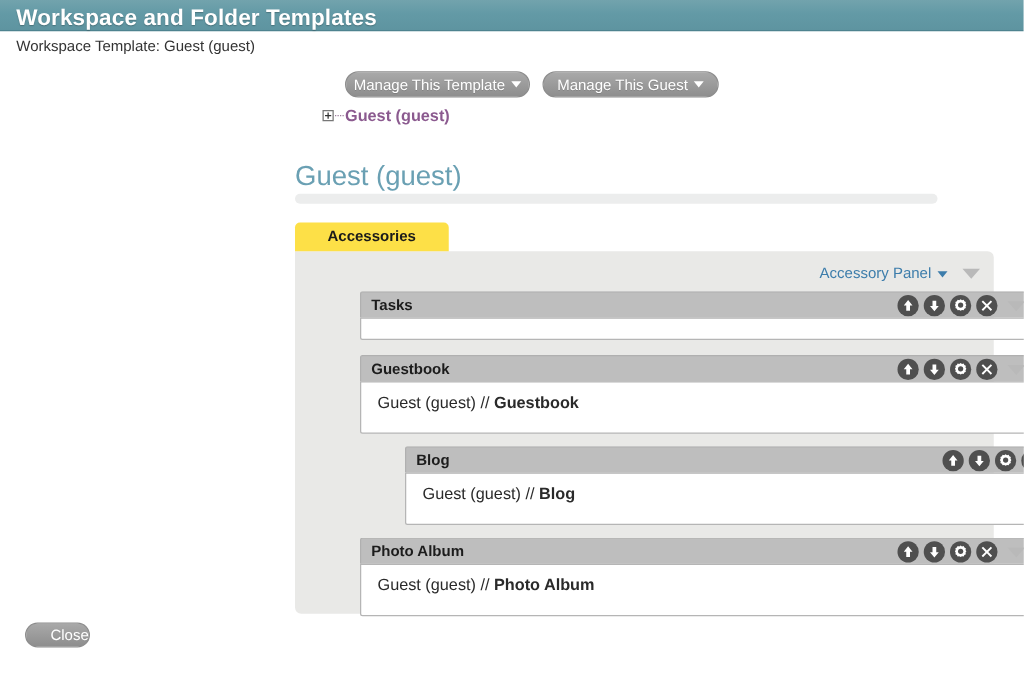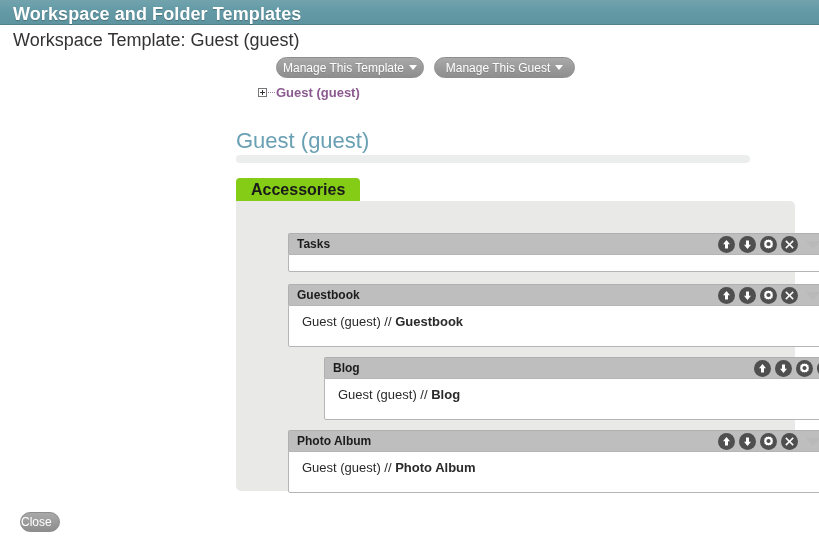--- a/index.html
+++ b/index.html
@@ -37,21 +37,21 @@
     text-shadow: 0 1px 1px rgba(0,0,0,0.25);
     letter-spacing: 0.1px;
     white-space: nowrap;
   }
 
   
   #subtitle {
     position: absolute;
     left: 13px;
     top: 30px;
-    font-size: 18px;
+    font-size: 12px;
     color: #333333;
     white-space: nowrap;
   }
 
   
   .pillbtn {
     position: absolute;
     height: 21px;
     border-radius: 11px;
     background: linear-gradient(to bottom, #a9a9a9 0%, #9b9b9b 50%, #8e8e8e 100%);
@@ -141,25 +141,25 @@
     background: #eceded;
     border-radius: 4px;
   }
 
   
   #tab-accessories {
     position: absolute;
     left: 236px;
     top: 178px;
     height: 23px;
-    padding: 0 15px;
-    background: #84cc16;
+    padding: 0 26px;
+    background: #fde047;
     border-top-left-radius: 4px;
     border-top-right-radius: 4px;
-    font-size: 16px;
+    font-size: 12px;
     font-weight: bold;
     color: #1a1a1a;
     line-height: 23px;
     box-sizing: border-box;
     cursor: pointer;
     z-index: 3;
   }
 
   
   #panel {
@@ -281,30 +281,30 @@
   #section-guestbook   .sec-body { height: 42px; }
   #section-blog        { top: 156px; padding-left: 36px; }
   #section-blog        .sec-body { height: 42px; }
   #section-photo-album { top: 229px; }
   #section-photo-album .sec-body { height: 42px; }
 
   
   #btn-close {
     position: absolute;
     left: 20px;
-    top: 512px;
-    width: 40px;
+    top: 498px;
+    width: 52px;
     height: 20px;
     border-radius: 10px;
     background: linear-gradient(to bottom, #a9a9a9 0%, #9b9b9b 50%, #8e8e8e 100%);
     border: 1px solid #8d8d8d;
     color: #ffffff;
     font-size: 12px;
     line-height: 19px;
-    text-align: left;
+    text-align: right;
     box-sizing: border-box;
     cursor: pointer;
   }
 </style>
 </head>
 <body>
 
 <div id="titlebar">
   <span class="title-text">Workspace and Folder Templates</span>
 </div>
@@ -324,20 +324,25 @@
   <span class="node-label">Guest (guest)</span>
 </div>
 
 <div id="page-heading">Guest (guest)</div>
 <div id="heading-rule"></div>
 
 <div id="tab-accessories">Accessories</div>
 
 <div id="panel">
 
+  <div id="accessory-panel-row">
+    <span class="ap-link">Accessory Panel</span>
+      <span class="ap-caret"></span>
+    <span class="tri-collapse"></span>
+  </div>
 
   <div class="section" id="section-tasks">
     <div class="sec-header">
       <span class="sec-title">Tasks</span>
       <span class="sec-tools">
         <span class="ico">
             <svg width="17" height="17" viewBox="0 0 17 17">
               <path d="M8.5 4 L12 8.3 L10 8.3 L10 12.5 L7 12.5 L7 8.3 L5 8.3 Z" fill="#ffffff"></path>
             </svg>
           </span>

